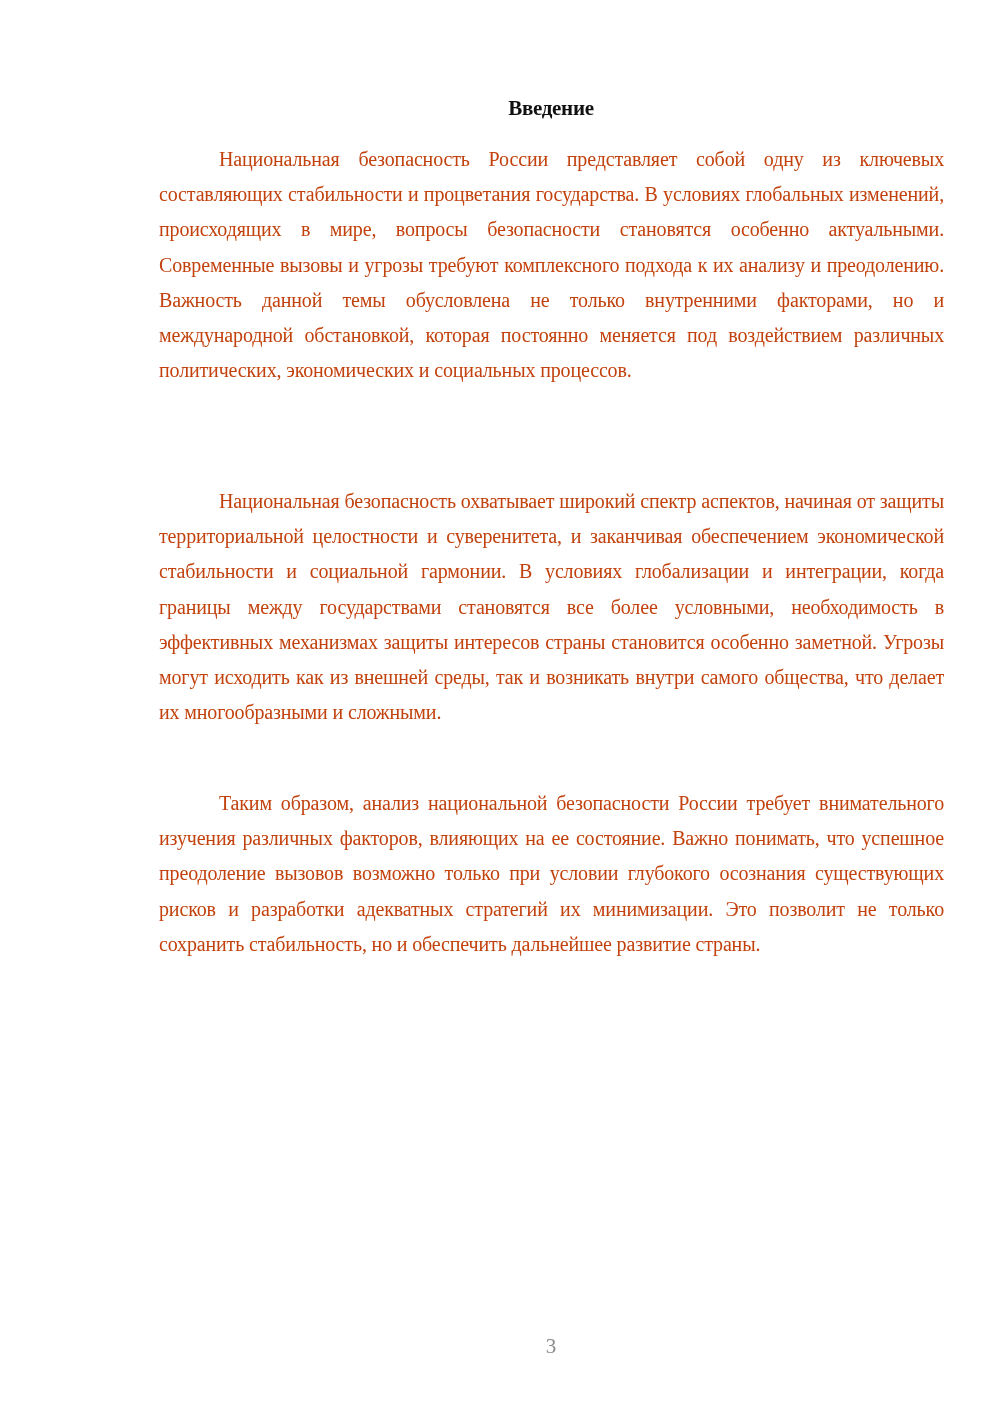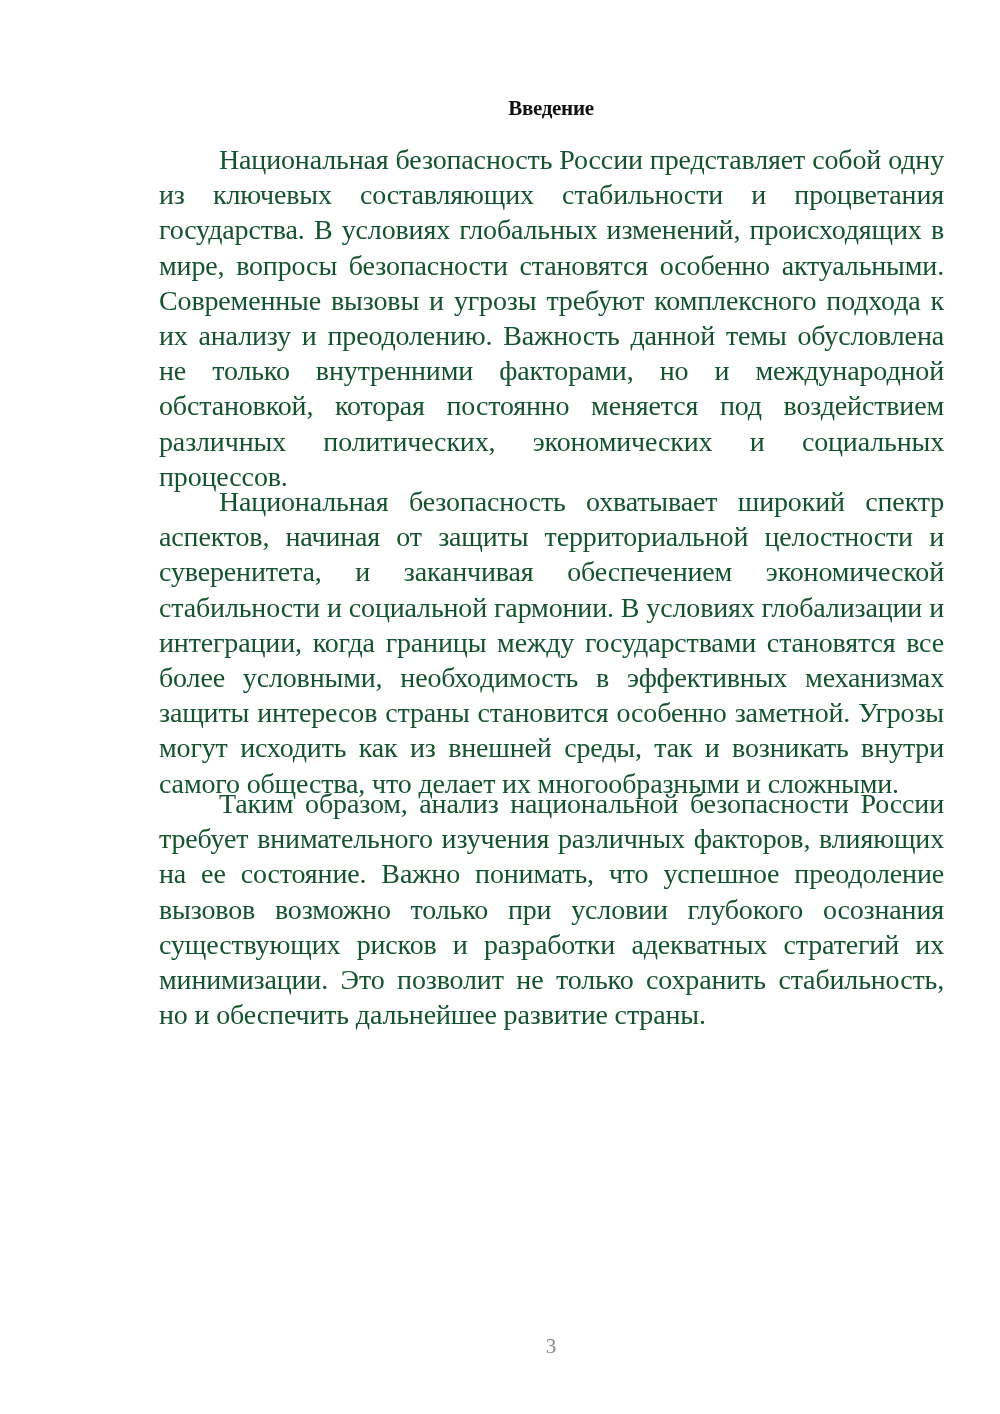--- a/index.html
+++ b/index.html
@@ -14,23 +14,23 @@
     text-align: center;
     font-family: "Liberation Serif", serif;
     font-weight: bold;
     font-size: 21px;
     color: #111;
     letter-spacing: -0.3px;
   }
   .body-text {
     position: absolute; left: 143px; width: 785px;
     font-family: "Liberation Serif", serif;
-    font-size: 28px;
+    font-size: 20px;
     line-height: 35.2px;
-    color: #14532d;
+    color: #c2410c;
     text-align: justify;
     text-indent: 60px;
     margin: 0;
     letter-spacing: -0.15px;
   }
   #p1 { top: 142px; }
   #p2 { top: 484px; }
   #p3 { top: 786px; }
   .page-number {
     position: absolute; left: 0; width: 1070px; top: 1334px;

